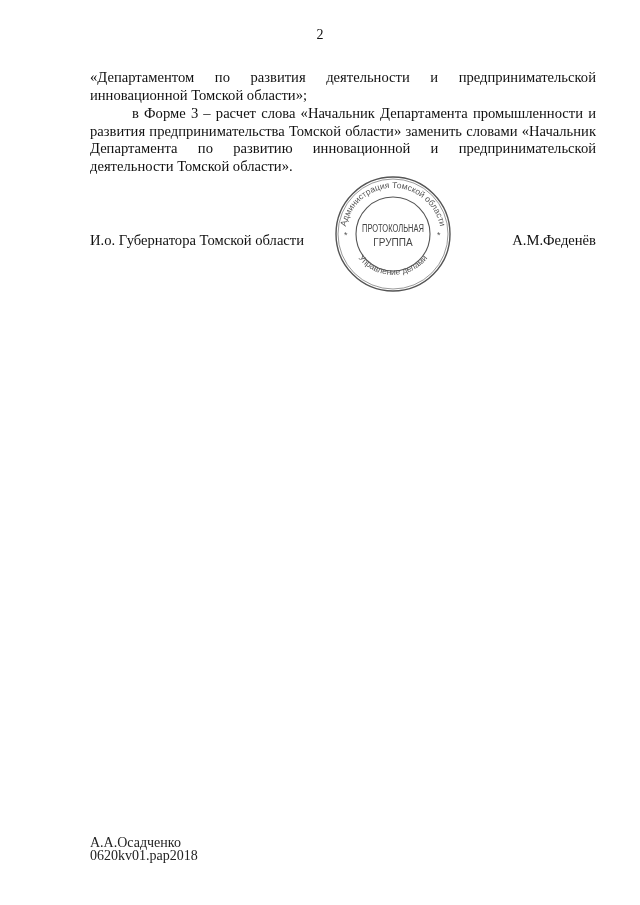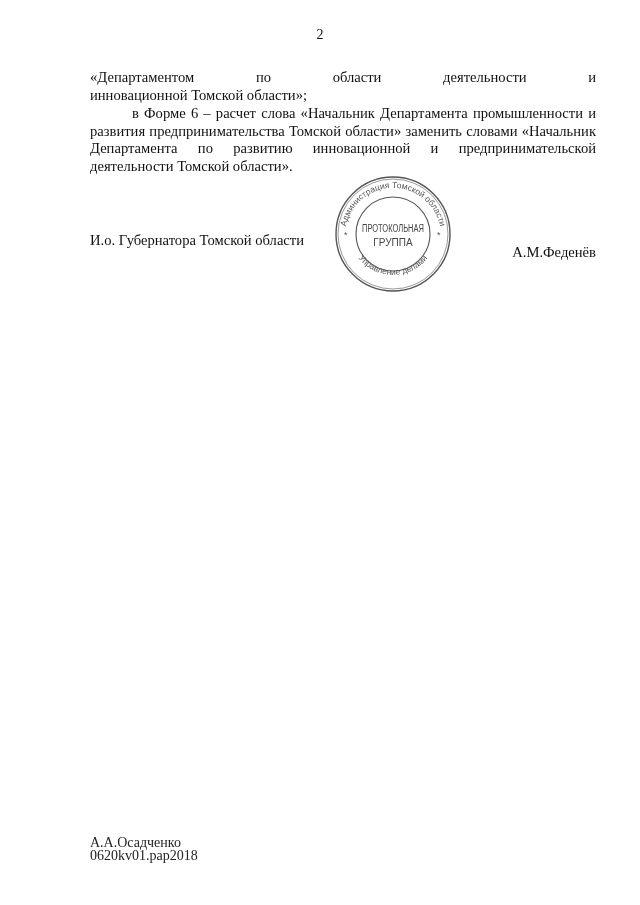--- a/index.html
+++ b/index.html
@@ -5,41 +5,42 @@
     html, body { margin: 0; padding: 0; background: #ffffff; }
     body { width: 640px; height: 905px; position: relative; overflow: hidden;
            font-family: "Liberation Serif", serif; color: #111; }
     .page-num { position: absolute; top: 27px; left: 0; width: 640px; text-align: center; font-size: 14px; }
     .body-text { position: absolute; left: 90px; width: 506px; font-size: 14.6px; line-height: 17.5px; }
     .p1 { top: 69px; text-align: justify; text-align-last: auto; }
     .just-line { display: flex; justify-content: space-between; gap: 12px; }
     .p2 { top: 105px; text-align: justify; }
     .indent { display: inline-block; width: 42px; }
     .sign-left { position: absolute; left: 90px; top: 232px; font-size: 14.6px; }
-    .sign-right { position: absolute; right: 44px; top: 232px; font-size: 14.6px; margin-top: 12px; }
+    .sign-right { position: absolute; right: 44px; top: 232px; font-size: 14.6px; }
     .stamp { position: absolute; left: 331px; top: 174px; width: 124px; height: 120px; }
     .footer { position: absolute; left: 90px; top: 836px; font-size: 14px; line-height: 13px; color: #222; }
   </style>
 </head>
 <body>
 
 <div class="page-num">2</div>
 
 <div class="body-text p1">
   <div class="just-line">
     <span>«Департаментом</span>
     <span>по</span>
-    <span>области</span>
+    <span>развития</span>
     <span>деятельности</span>
     <span>и</span>
+    <span>предпринимательской</span>
   </div>
   <div>инновационной Томской области»;</div>
 </div>
 
-<div class="body-text p2"><span class="indent"></span><span>в Форме 6 – расчет слова «Начальник Департамента промышленности и развития предпринимательства Томской области» заменить словами «Начальник Департамента по развитию инновационной и предпринимательской деятельности Томской области».</span></div>
+<div class="body-text p2"><span class="indent"></span><span>в Форме 3 – расчет слова «Начальник Департамента промышленности и развития предпринимательства Томской области» заменить словами «Начальник Департамента по развитию инновационной и предпринимательской деятельности Томской области».</span></div>
 
 <div class="sign-left">И.о. Губернатора Томской области</div>
 <div class="sign-right">А.М.Феденёв</div>
 
 <svg class="stamp" viewBox="0 0 124 120" xmlns="http://www.w3.org/2000/svg">
   <defs>
     <path id="arcTop" d="M 14,62 A 48,48 0 0 1 110,62"></path>
     <path id="arcBottom" d="M 20,70 A 44,44 0 0 0 104,70"></path>
   </defs>
   <g fill="none" stroke="#555">

